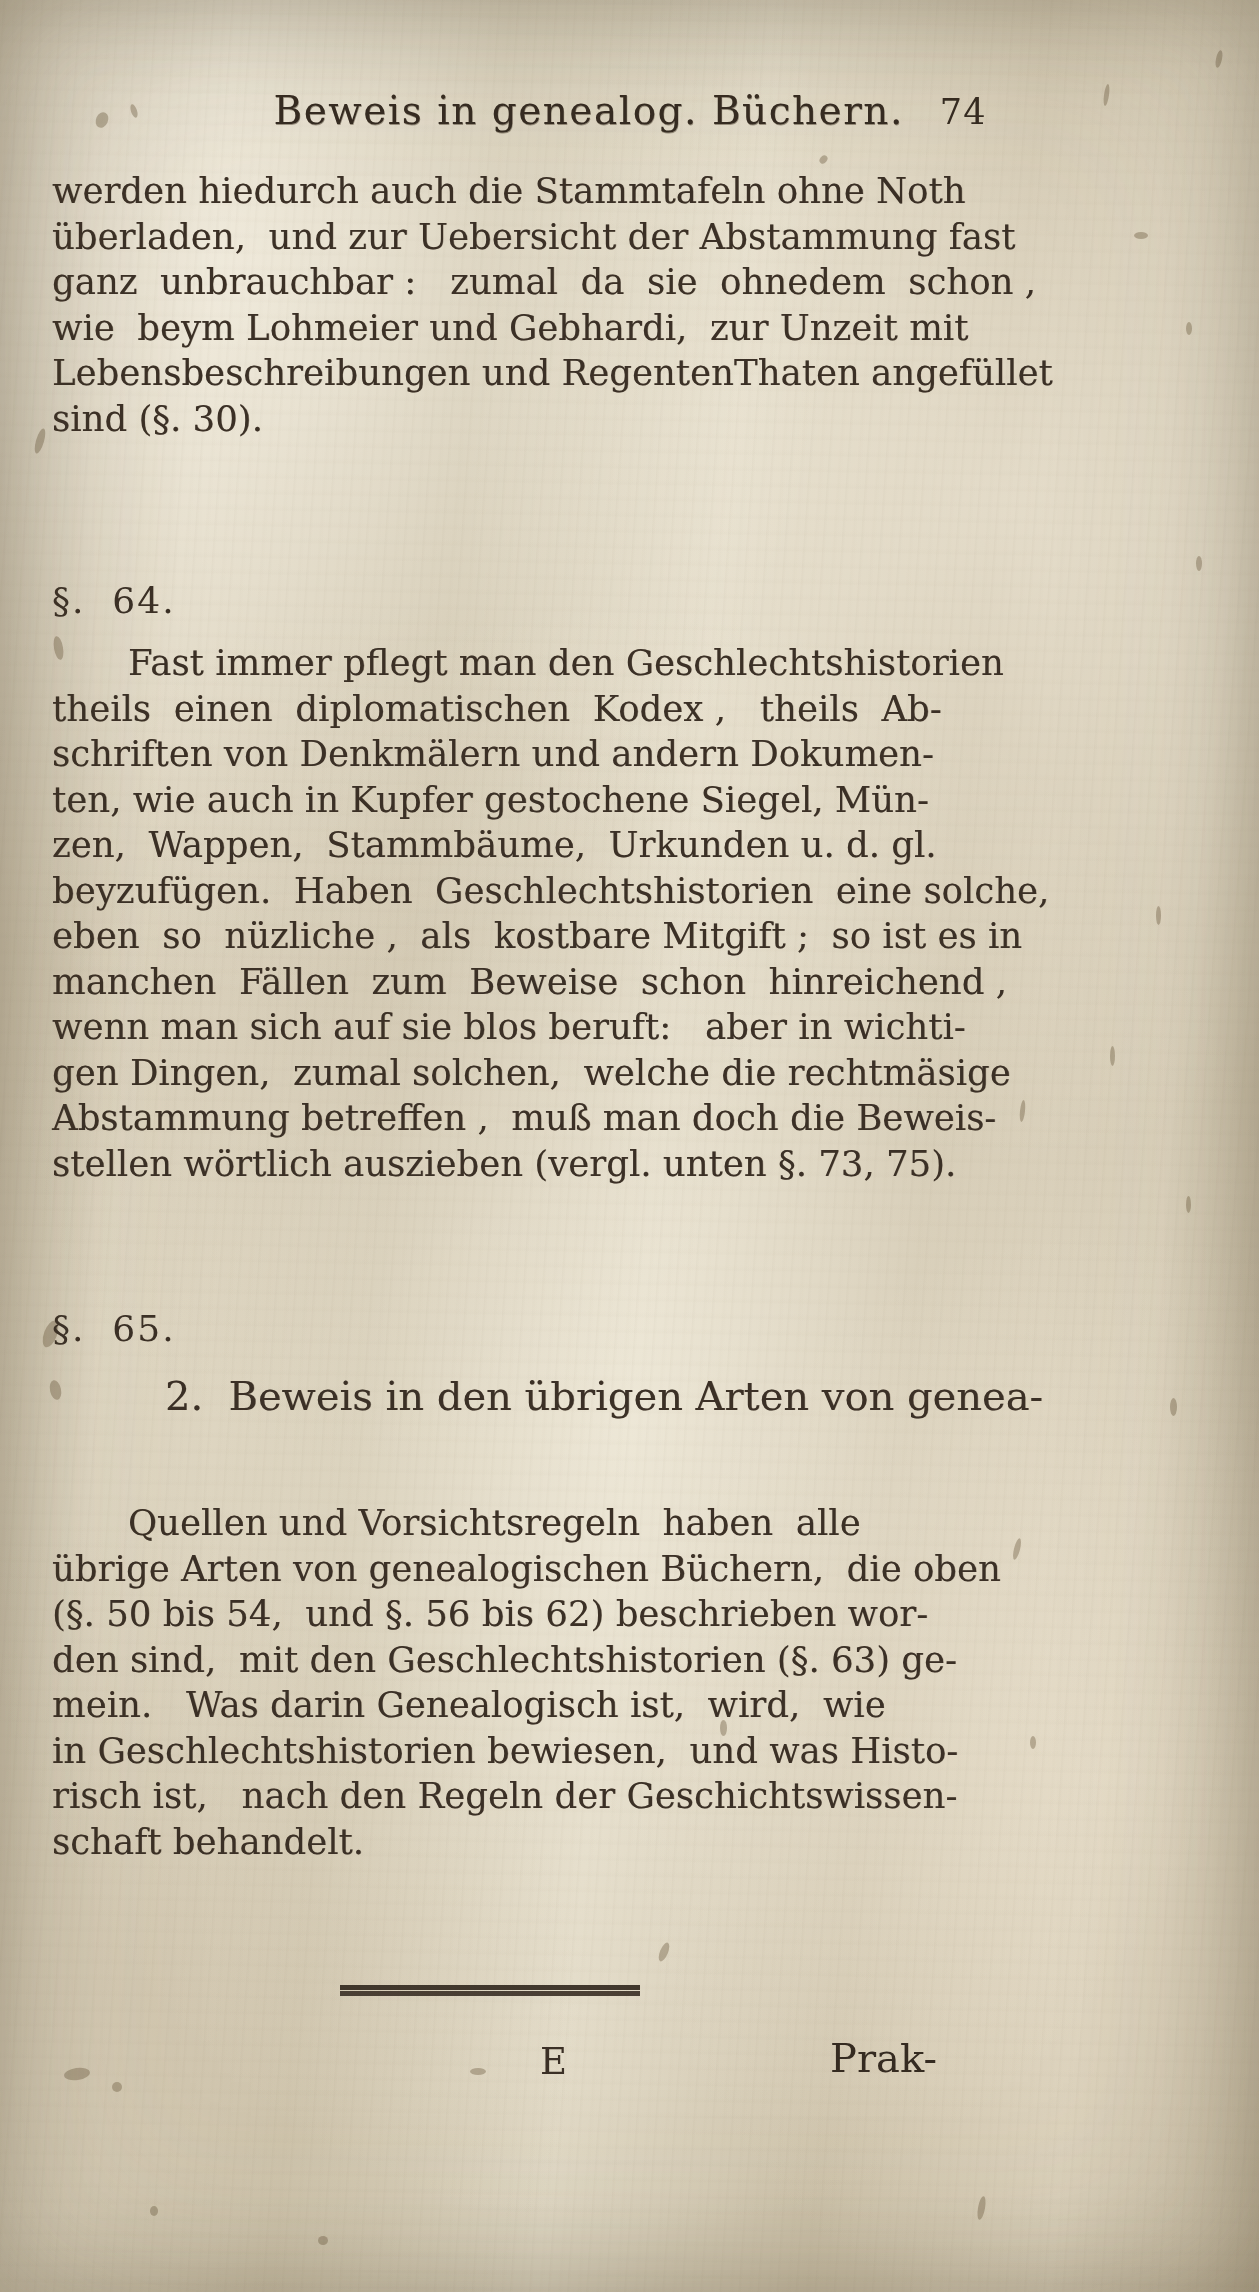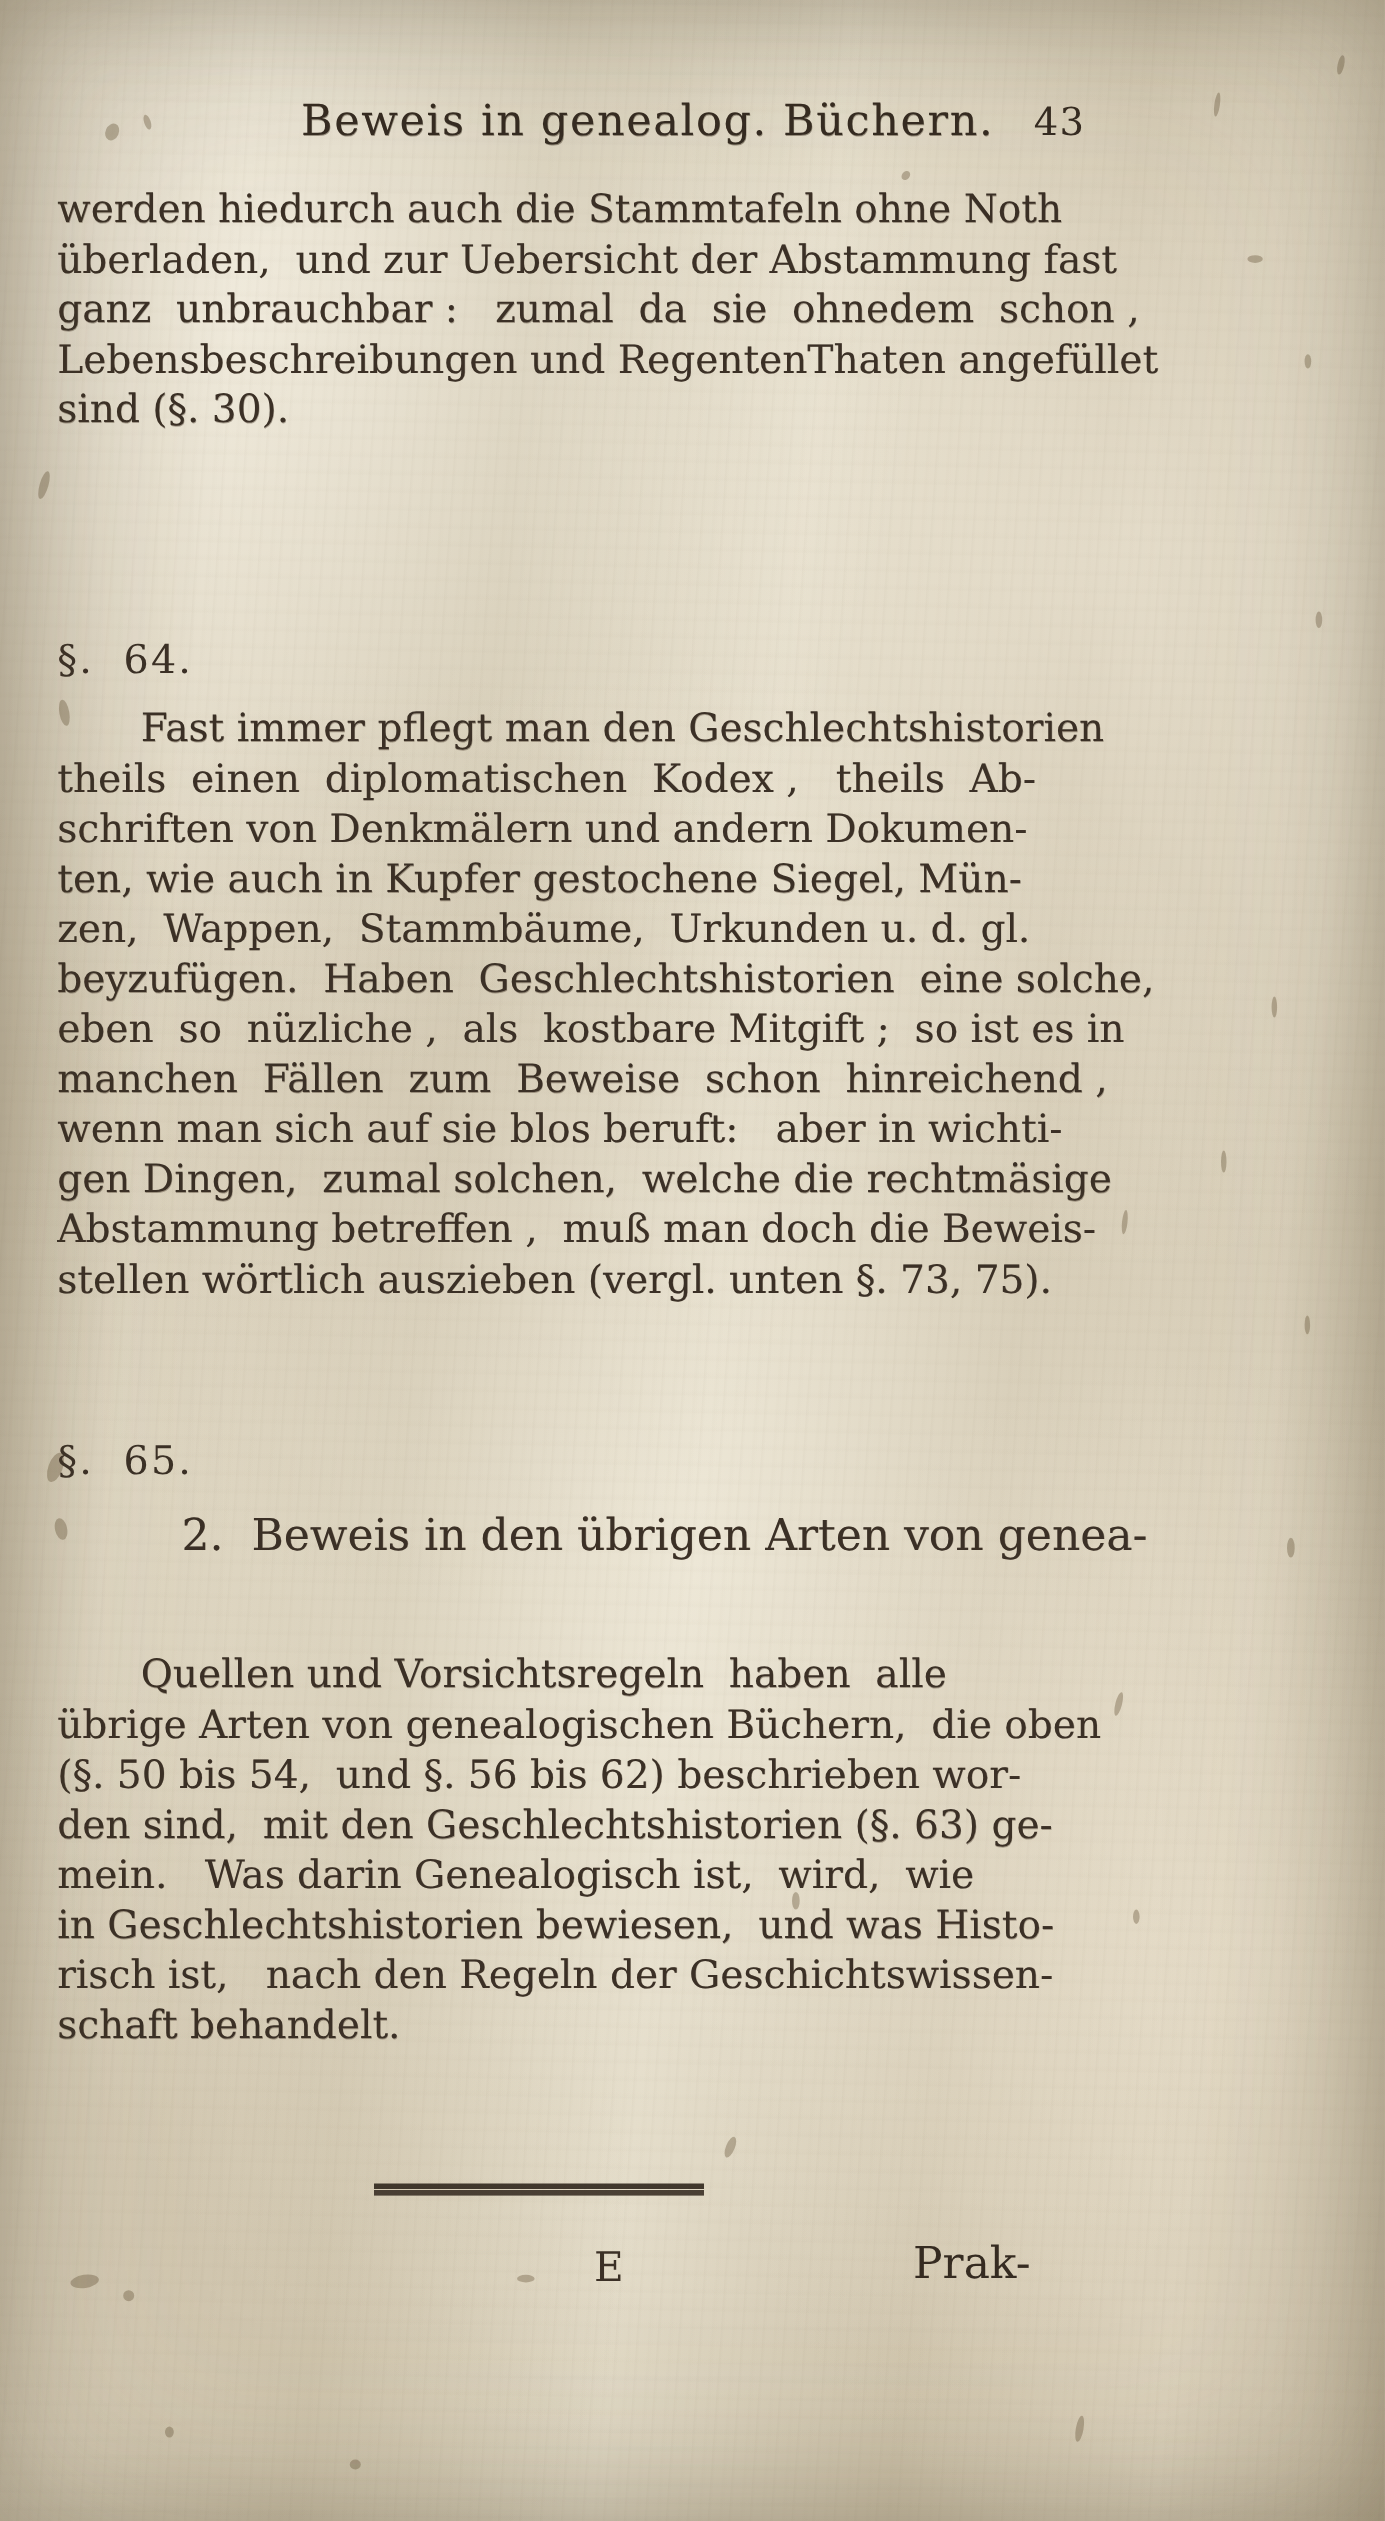--- a/index.html
+++ b/index.html
@@ -204,27 +204,28 @@
   <div class="speck" style="left:978px; top:2196px;width:7px;  height:24px; transform:rotate(10deg);"></div>
   <div class="speck" style="left:318px; top:2236px;width:10px; height:9px;"></div>
   <div class="speck" style="left:150px; top:2206px;width:8px;  height:10px;"></div>
   <div class="speck" style="left:1186px;top:1196px;width:5px;  height:17px;"></div>
   <div class="speck" style="left:1156px;top:906px; width:5px;  height:19px;"></div>
 
   <div class="text-col">
 
     <div class="runhead">
       <span class="runhead-title">Beweis in genealog. Büchern.</span>
-      <span class="runhead-page">43</span>
+      <span class="runhead-page">74</span>
     </div>
 
     <div class="para" style="top: 168px;">
       <span class="ln">werden hiedurch auch die Stammtafeln ohne Noth</span>
       <span class="ln">überladen,  und zur Uebersicht der Abstammung fast</span>
       <span class="ln">ganz  unbrauchbar :   zumal  da  sie  ohnedem  schon ,</span>
+      <span class="ln">wie  beym Lohmeier und Gebhardi,  zur Unzeit mit</span>
       <span class="ln">Lebensbeschreibungen und RegentenThaten angefüllet</span>
       <span class="ln">sind (§. 30).</span>
     </div>
 
     <div class="sec-head" style="top: 580px;">§.  64.</div>
 
     <div class="para" style="top: 640px;">
       <span class="ln" style="text-indent:76px;">Fast immer pflegt man den Geschlechtshistorien</span>
       <span class="ln">theils  einen  diplomatischen  Kodex ,   theils  Ab-</span>
       <span class="ln">schriften von Denkmälern und andern Dokumen-</span>

